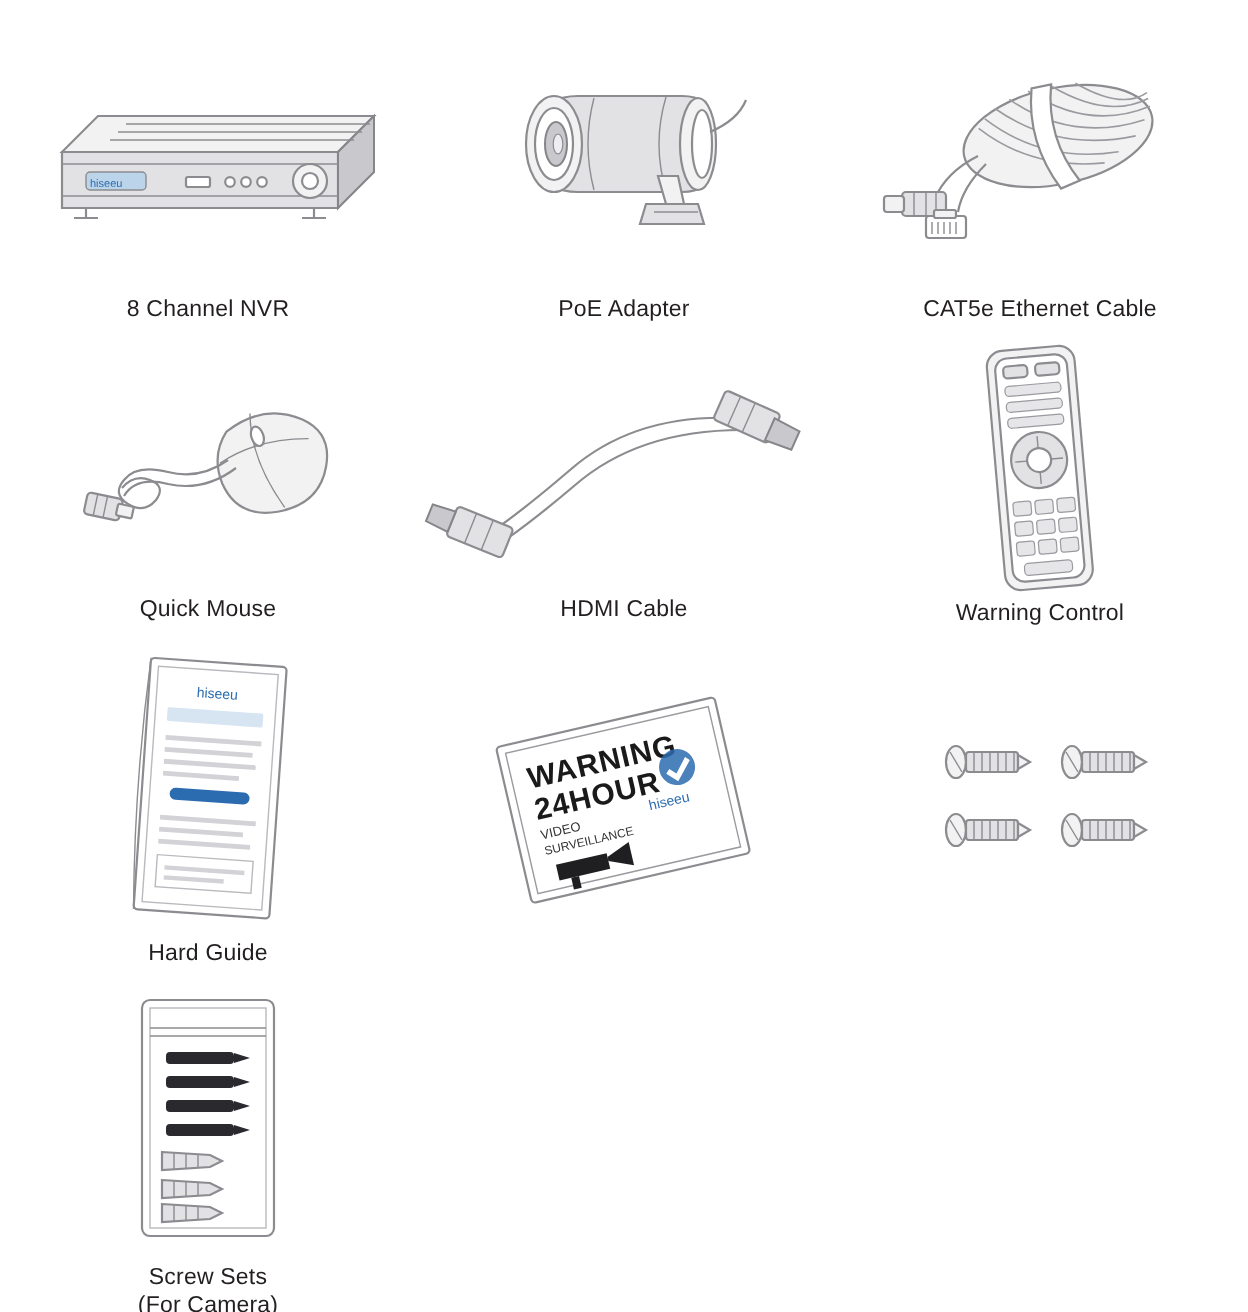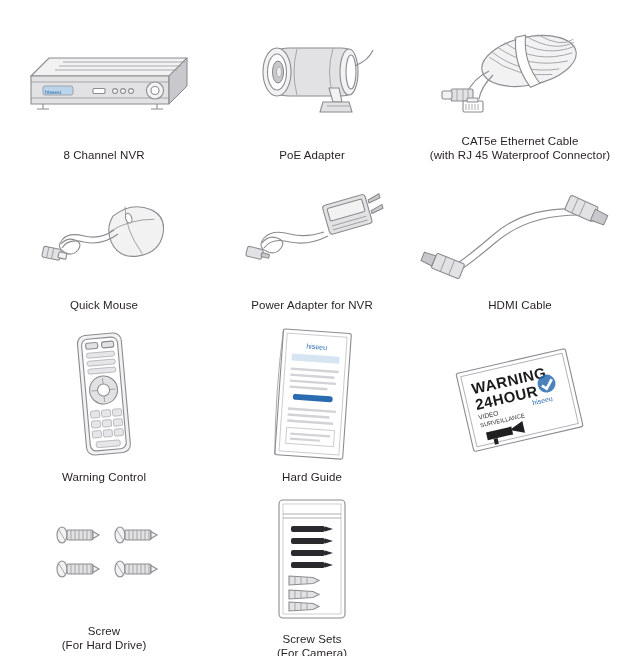--- a/index.html
+++ b/index.html
@@ -167,21 +167,20 @@
 
           <g transform="translate(30,82)">
             <rect class="fl-w" x="0" y="0" width="20" height="11" rx="1.5"></rect>
             <rect class="fl-l" x="4" y="-3" width="11" height="4" rx="1"></rect>
             <path class="ln thin" d="M3 3 L3 9 M6 3 L6 9 M9 3 L9 9 M12 3 L12 9 M15 3 L15 9"></path>
           </g>
         </svg>
       </div>
       <div class="caption">
         <span>CAT5e Ethernet Cable</span>
-        <span class="sub">(with RJ 45 Waterproof Connector)</span>
       </div>
     </div>
 
     <div class="cell">
       <div class="art">
         <svg width="165" height="92" viewBox="0 0 165 92">
 
           <g transform="rotate(-18 112 40)">
             <path class="fl-l" d="M96 22 q22 -8 38 6 q12 11 4 26 q-9 17 -30 14 q-20 -3 -22 -22 q-1 -15 10 -24 Z"></path>
             <path class="ln thin" d="M110 17 q-7 22 2 50"></path>
@@ -197,46 +196,20 @@
             <rect class="fl-l" x="16" y="2.5" width="8" height="6" rx="1"></rect>
             <path class="ln thin" d="M5 0 L5 11 M10 0 L10 11"></path>
           </g>
         </svg>
       </div>
       <div class="caption">
         <span>Quick Mouse</span>
       </div>
     </div>
 
-    <div class="cell">
-      <div class="art">
-        <svg width="165" height="92" viewBox="0 0 165 92">
-
-          <g transform="translate(92,18) rotate(-16)">
-            <rect class="fl-m" x="0" y="0" width="44" height="30" rx="3"></rect>
-            <rect class="fl-l" x="4" y="4" width="36" height="13" rx="1.5"></rect>
-            <path class="ln thin" d="M4 22 L40 22 M4 26 L40 26"></path>
-
-            <path class="fl-dk" d="M46 7 l12 -3 l0 4 l-12 2 Z"></path>
-            <path class="fl-dk" d="M46 18 l12 -3 l0 4 l-12 2 Z"></path>
-          </g>
-
-          <path class="ln" d="M94 44 q-18 6 -34 2 q-18 -5 -26 4 q-7 8 2 13 q9 5 15 -3 q5 -7 -4 -10 q-9 -3 -15 5"></path>
-          <path class="ln" d="M98 48 q-20 10 -38 6 q-18 -5 -26 6"></path>
-
-          <g transform="translate(18,58) rotate(14)">
-            <rect class="fl-m" x="0" y="0" width="16" height="10" rx="2"></rect>
-            <rect class="fl-dk" x="15" y="3" width="8" height="4" rx="1"></rect>
-          </g>
-        </svg>
-      </div>
-      <div class="caption">
-        <span>Power Adapter for NVR</span>
-      </div>
-    </div>
 
 
     <div class="cell">
       <div class="art">
         <svg width="190" height="110" viewBox="0 0 190 110">
 
           <path class="ln" d="M150 30 q-50 -2 -82 26 q-28 24 -44 34"></path>
           <path class="ln" d="M154 36 q-52 0 -84 28 q-26 22 -42 32"></path>
 
           <g transform="translate(146,16) rotate(24)">
@@ -391,24 +364,20 @@
             <g transform="translate(76,58)">
               <ellipse class="fl-l" cx="5" cy="8" rx="5" ry="8"></ellipse>
               <path class="ln thin" d="M2 3 L8 13"></path>
               <rect class="fl-m" x="10" y="3" width="26" height="10" rx="1.5"></rect>
               <path class="ln thin" d="M14 3 L14 13 M18 3 L18 13 M22 3 L22 13 M26 3 L26 13 M30 3 L30 13 M34 3 L34 13"></path>
               <path class="fl-l" d="M36 4.5 l6 3.5 l-6 3.5 Z"></path>
             </g>
           </g>
         </svg>
       </div>
-      <div class="caption">
-        <span>Screw</span>
-        <span class="sub">(For Hard Drive)</span>
-      </div>
     </div>
 
     <div class="cell">
       <div class="art">
         <svg width="110" height="140" viewBox="0 0 110 140">
 
           <rect class="fl-w" x="22" y="8" width="66" height="118" rx="4"></rect>
           <rect fill="none" stroke="#b9b9be" stroke-width=".7" x="26" y="12" width="58" height="110"></rect>
 
           <path class="ln thin" d="M26 22 L84 22 M26 26 L84 26"></path>

